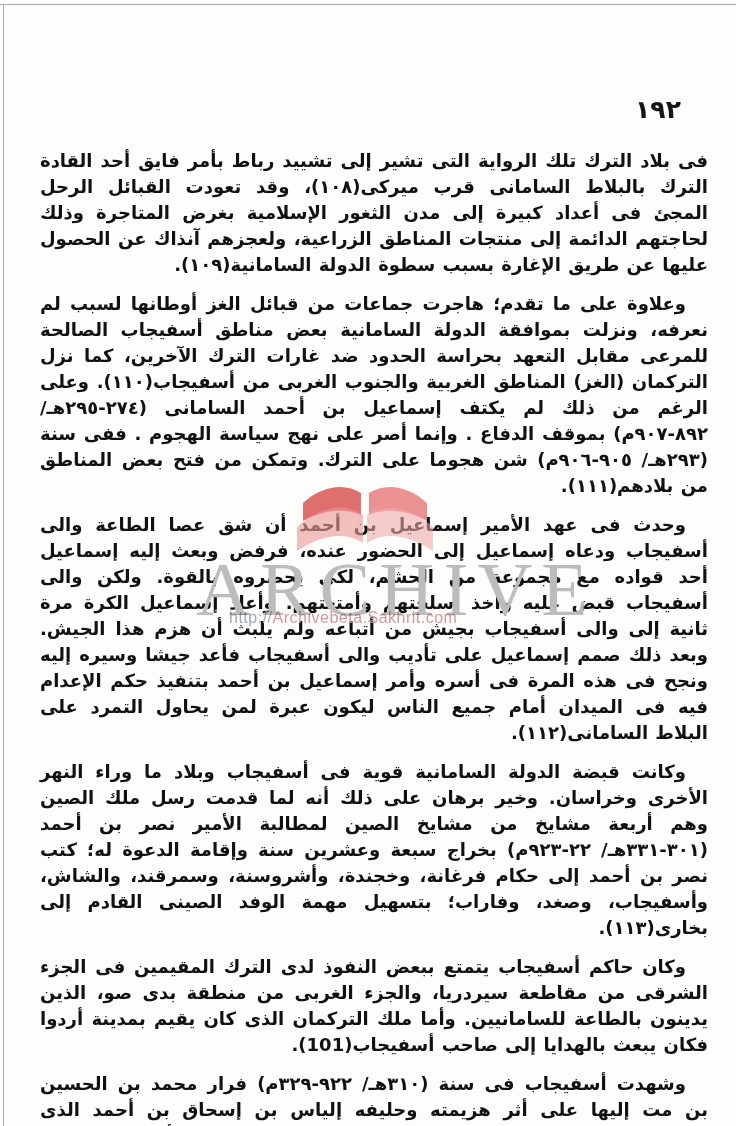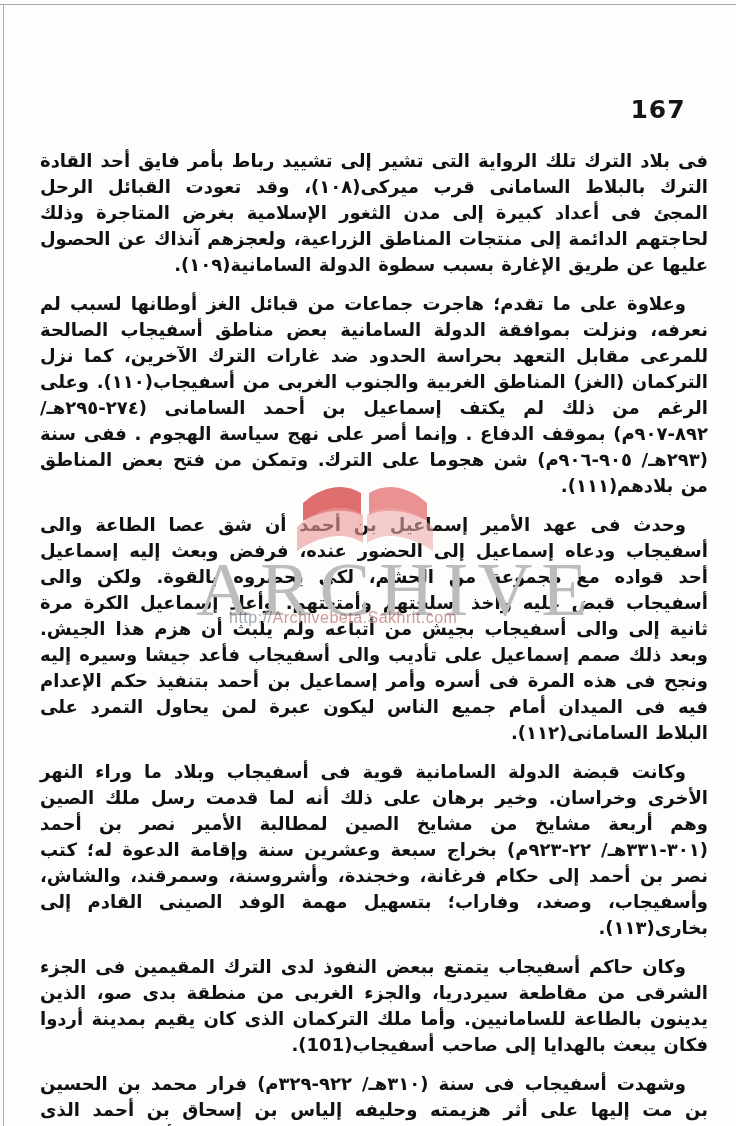--- a/index.html
+++ b/index.html
@@ -70,21 +70,21 @@
   .wm-url .host{ color:#d09a9a; }
 </style>
 </head>
 <body>
 
 <div>
 
   <div class="scan-edge-top"></div>
   <div class="scan-edge-left"></div>
 
-  <div class="page-number">167</div>
+  <div class="page-number">١٩٢</div>
 
   <div class="text-block" dir="rtl">
     <p class="para">فى بلاد الترك تلك الرواية التى تشير إلى تشييد رباط بأمر فايق أحد القادة الترك بالبلاط السامانى قرب ميركى(١٠٨)، وقد تعودت القبائل الرحل المجئ فى أعداد كبيرة إلى مدن الثغور الإسلامية بغرض المتاجرة وذلك لحاجتهم الدائمة إلى منتجات المناطق الزراعية، ولعجزهم آنذاك عن الحصول عليها عن طريق الإغارة بسبب سطوة الدولة السامانية(١٠٩).</p>
     <p class="para indented">وعلاوة على ما تقدم؛ هاجرت جماعات من قبائل الغز أوطانها لسبب لم نعرفه، ونزلت بموافقة الدولة السامانية بعض مناطق أسفيجاب الصالحة للمرعى مقابل التعهد بحراسة الحدود ضد غارات الترك الآخرين، كما نزل التركمان (الغز) المناطق الغربية والجنوب الغربى من أسفيجاب(١١٠). وعلى الرغم من ذلك لم يكتف إسماعيل بن أحمد السامانى (٢٧٤-٢٩٥هـ/ ٨٩٢-٩٠٧م) بموقف الدفاع . وإنما أصر على نهج سياسة الهجوم . ففى سنة (٢٩٣هـ/ ٩٠٥-٩٠٦م) شن هجوما على الترك. وتمكن من فتح بعض المناطق من بلادهم(١١١).</p>
     <p class="para indented">وحدث فى عهد الأمير إسماعيل بن أحمد أن شق عصا الطاعة والى أسفيجاب ودعاه إسماعيل إلى الحضور عنده، فرفض وبعث إليه إسماعيل أحد قواده مع مجموعة من الحشم، لكى يحضروه بالقوة. ولكن والى أسفيجاب قبض عليه وأخذ أسلحتهم وأمتعتهم. وأعاد إسماعيل الكرة مرة ثانية إلى والى أسفيجاب بجيش من أتباعه ولم يلبث أن هزم هذا الجيش. وبعد ذلك صمم إسماعيل على تأديب والى أسفيجاب فأعد جيشا وسيره إليه ونجح فى هذه المرة فى أسره وأمر إسماعيل بن أحمد بتنفيذ حكم الإعدام فيه فى الميدان أمام جميع الناس ليكون عبرة لمن يحاول التمرد على البلاط السامانى(١١٢).</p>
     <p class="para indented">وكانت قبضة الدولة السامانية قوية فى أسفيجاب وبلاد ما وراء النهر الأخرى وخراسان. وخير برهان على ذلك أنه لما قدمت رسل ملك الصين وهم أربعة مشايخ من مشايخ الصين لمطالبة الأمير نصر بن أحمد (٣٠١-٣٣١هـ/ ٢٢-٩٢٣م) بخراج سبعة وعشرين سنة وإقامة الدعوة له؛ كتب نصر بن أحمد إلى حكام فرغانة، وخجندة، وأشروسنة، وسمرقند، والشاش، وأسفيجاب، وصغد، وفاراب؛ بتسهيل مهمة الوفد الصينى القادم إلى بخارى(١١٣).</p>
     <p class="para indented">وكان حاكم أسفيجاب يتمتع ببعض النفوذ لدى الترك المقيمين فى الجزء الشرقى من مقاطعة سيردريا، والجزء الغربى من منطقة بدى صو، الذين يدينون بالطاعة للسامانيين. وأما ملك التركمان الذى كان يقيم بمدينة أردوا فكان يبعث بالهدايا إلى صاحب أسفيجاب(101).</p>
     <p class="para indented">وشهدت أسفيجاب فى سنة (٣١٠هـ/ ٩٢٢-٣٢٩م) فرار محمد بن الحسين بن مت إليها على أثر هزيمته وحليفه إلياس بن إسحاق بن أحمد الذى انسحب إلى فرغانة بعد فشل خطتهما فى حصار نصر بن أحمد السامانى فى سمرقند. حيث تمكن قائده أبو عمرو محمد بن أسد فى الفين وخمسمائة رجل كمنوا خارج سمرقند، وانقضوا على إلياس بن محمد وحليفه محمد بن الحسين «فانهزم الياس وأصحابه فوصل إلياس إلى فرغانة. ووصل ابن مت إلى أسفيجاب ومنها إلى طراز فكوتب دهقان الناحية التى نزلها وأجمع وقبض عليه وقتله وانفذ رأسه إلى بخاري»(١١٥).</p>
   </div>
 

